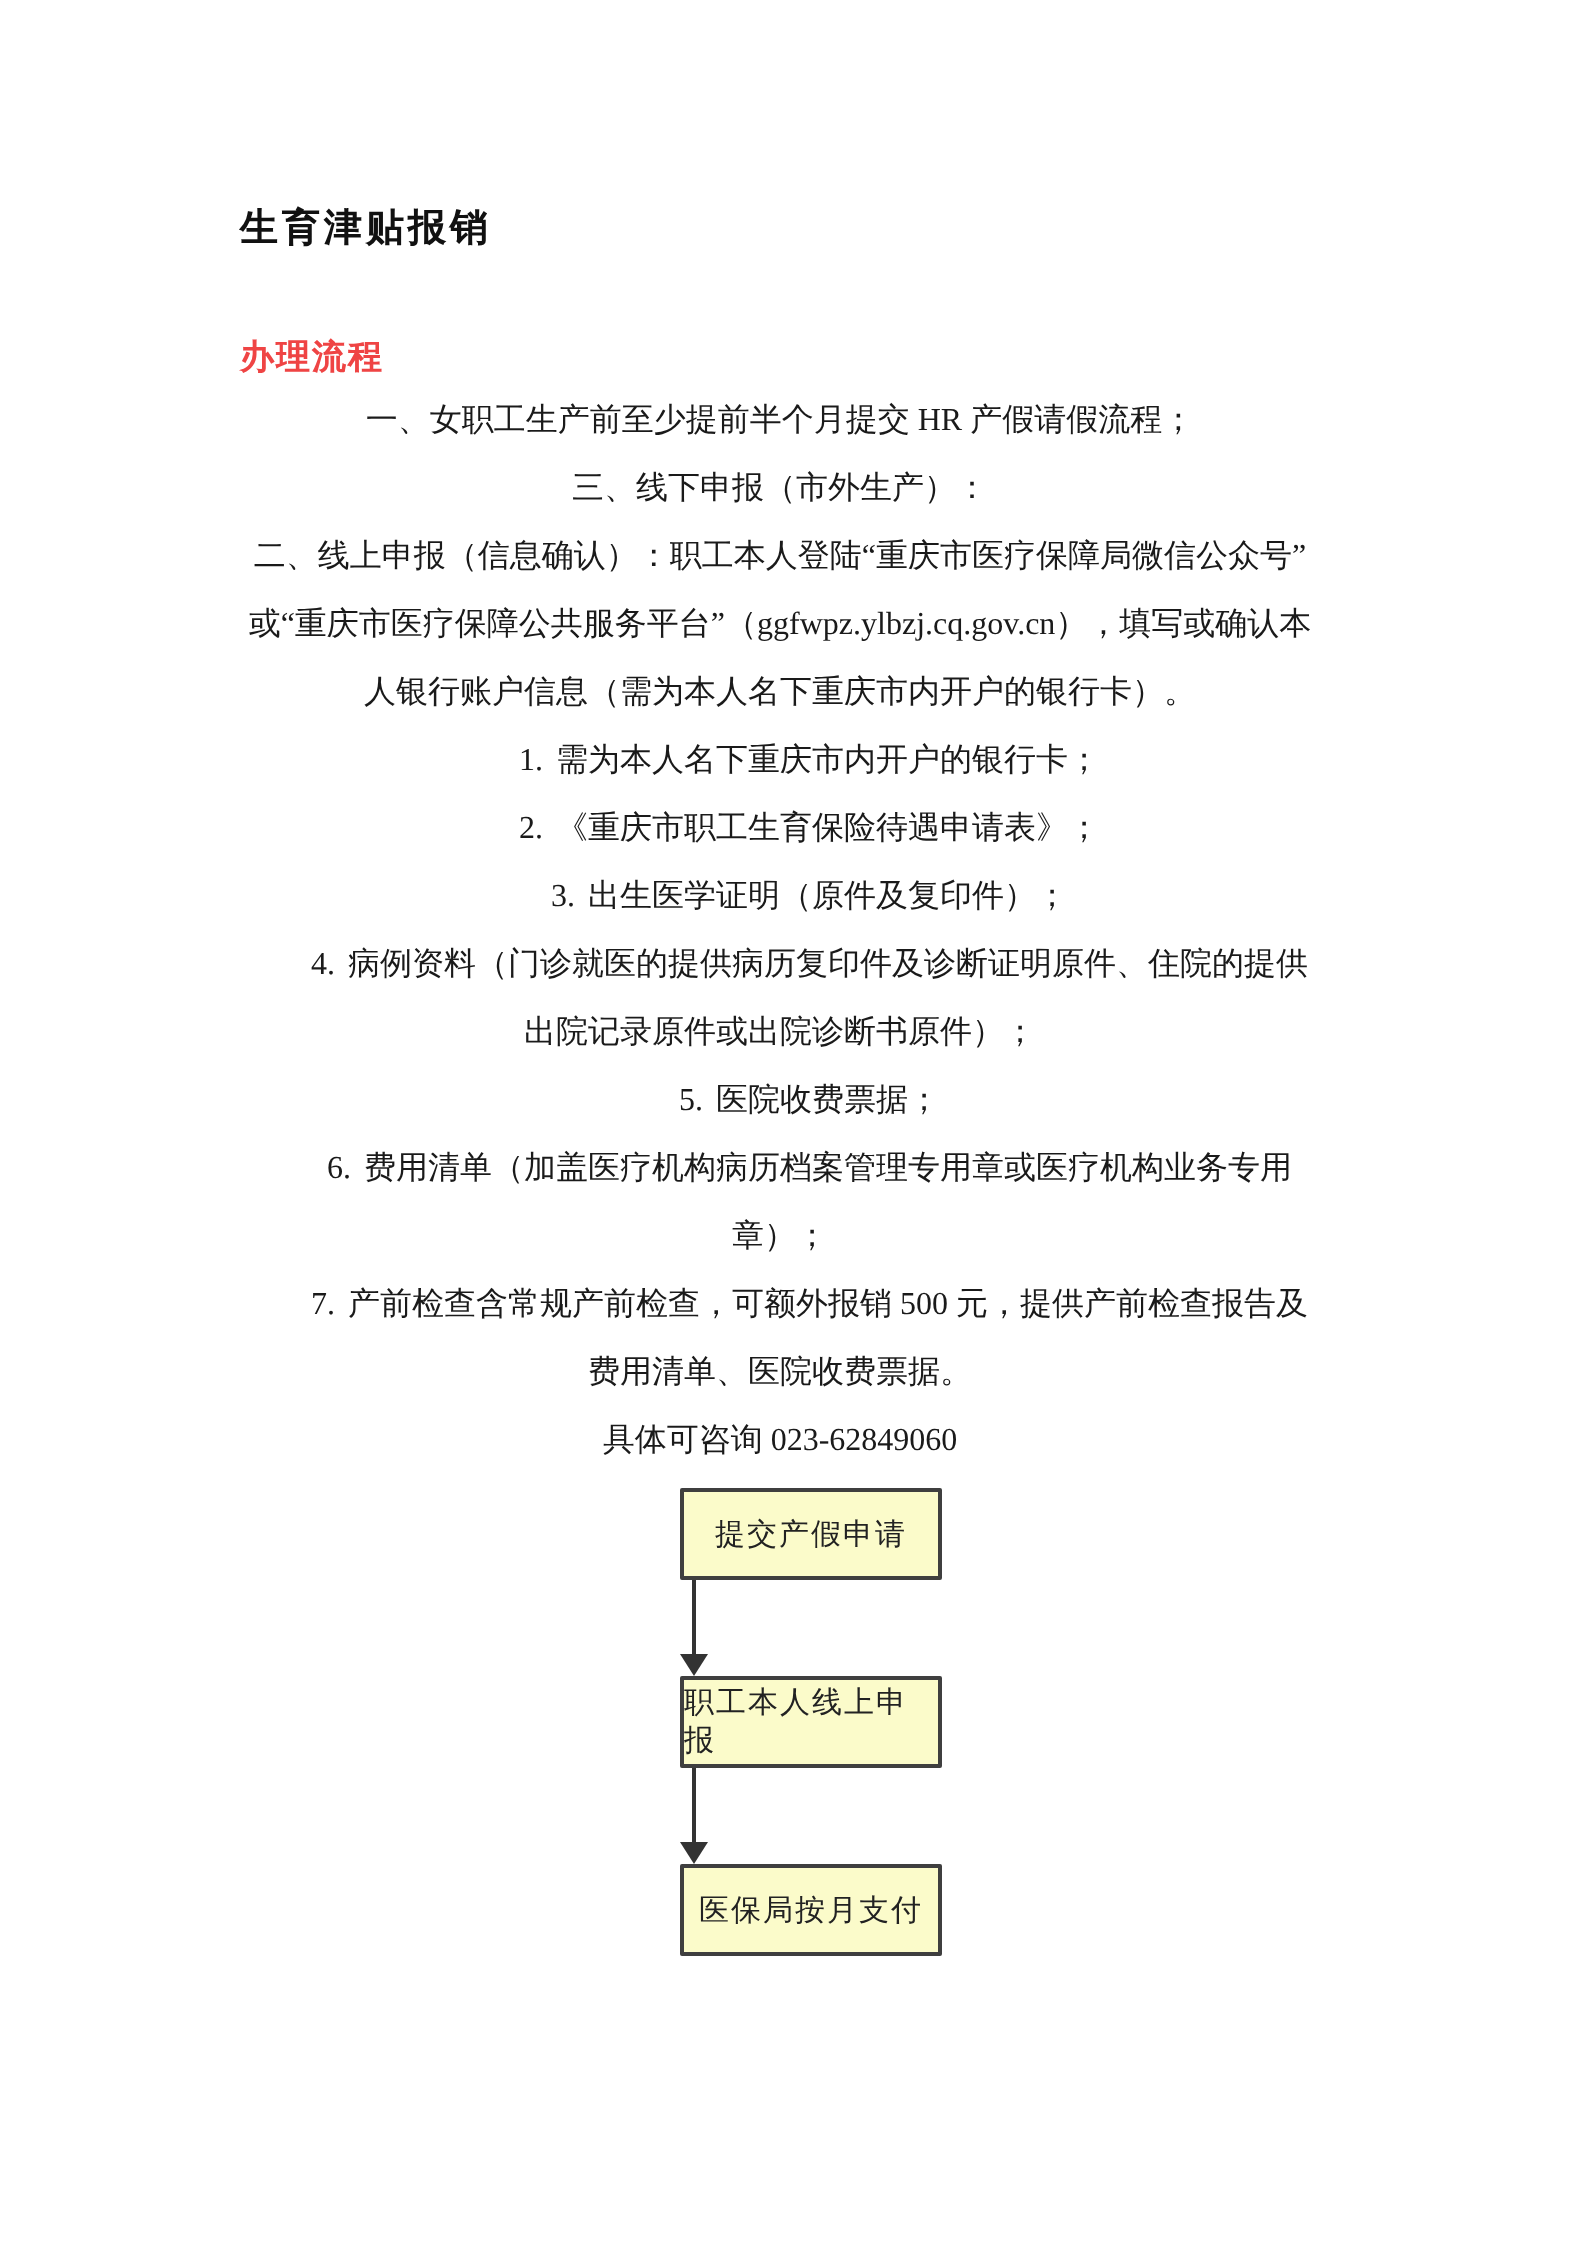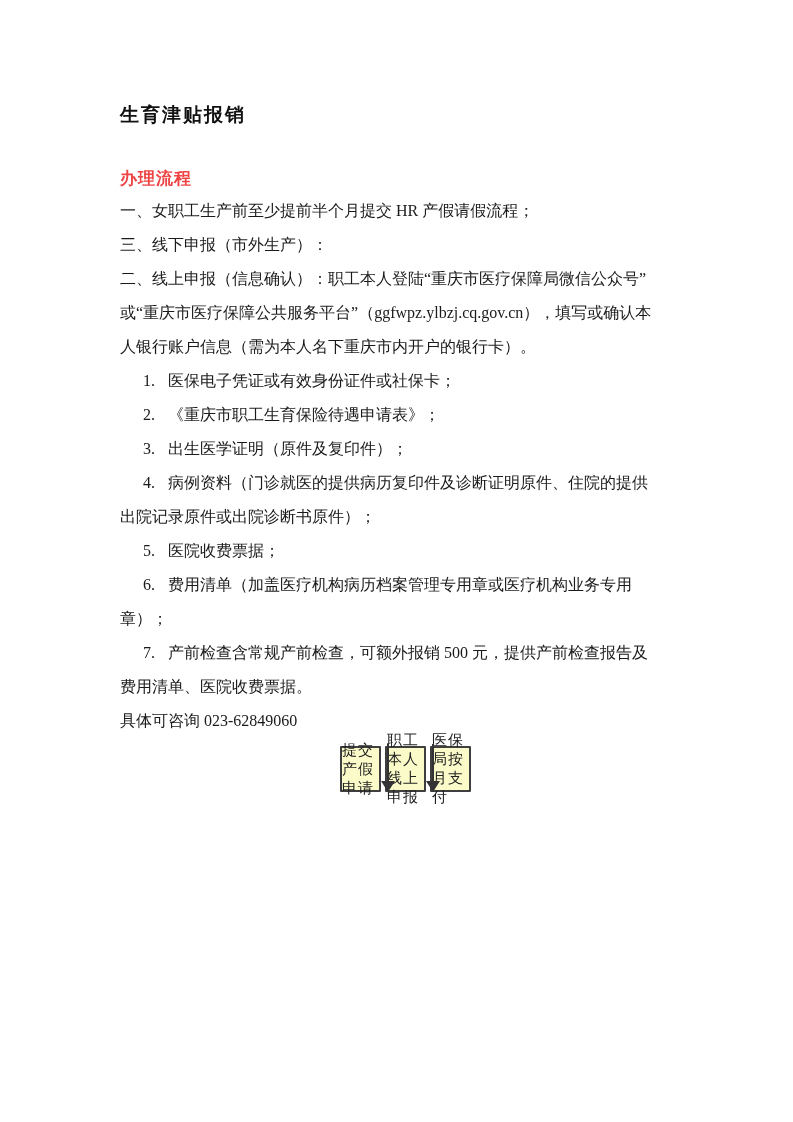--- a/index.html
+++ b/index.html
@@ -37,37 +37,38 @@
     font-weight: bold;
     letter-spacing: 1px;
     line-height: 22px;
     margin-bottom: 4px;
     color: #ef4444;
   }
 
   .para, .item {
     font-size: 16px;
     line-height: 34px;
-    text-align: left;
+    text-align: center;
   }
 
   .item .num {
     display: inline-block;
     width: 25px;
     margin-left: 23px;
   }
 
   
   .flow {
     position: absolute;
     left: 340px;
     top: 744px;
     width: 131px;
     display: flex;
-    align-items: flex-end;
+    flex-direction: column;
+    align-items: flex-start;
   }
 
   .flow-node {
     width: 131px;
     height: 46px;
     background: var(--node-fill, #fbfbca);
     border: 2px solid var(--node-border, #3f3f3f);
     border-radius: 1px;
     display: flex;
     align-items: center;
@@ -112,21 +113,21 @@
 
     <h2 class="section-heading">办理流程</h2>
 
     <p class="para">一、女职工生产前至少提前半个月提交 HR 产假请假流程；</p>
 
     <p class="para">三、线下申报（市外生产）：</p>
 
     <p class="para">二、线上申报（信息确认）：职工本人登陆“重庆市医疗保障局微信公众号”或“重庆市医疗保障公共服务平台”（ggfwpz.ylbzj.cq.gov.cn），填写或确认本人银行账户信息（需为本人名下重庆市内开户的银行卡）。</p>
 
     <p class="item">
-      <span class="num">1.</span><span class="txt">医保电子凭证或有效身份证件或社保卡；</span>
+      <span class="num">1.</span><span class="txt">需为本人名下重庆市内开户的银行卡；</span>
     </p>
     <p class="item">
       <span class="num">2.</span><span class="txt">《重庆市职工生育保险待遇申请表》；</span>
     </p>
     <p class="item">
       <span class="num">3.</span><span class="txt">出生医学证明（原件及复印件）；</span>
     </p>
     <p class="item">
       <span class="num">4.</span><span class="txt">病例资料（门诊就医的提供病历复印件及诊断证明原件、住院的提供出院记录原件或出院诊断书原件）；</span>
     </p>

